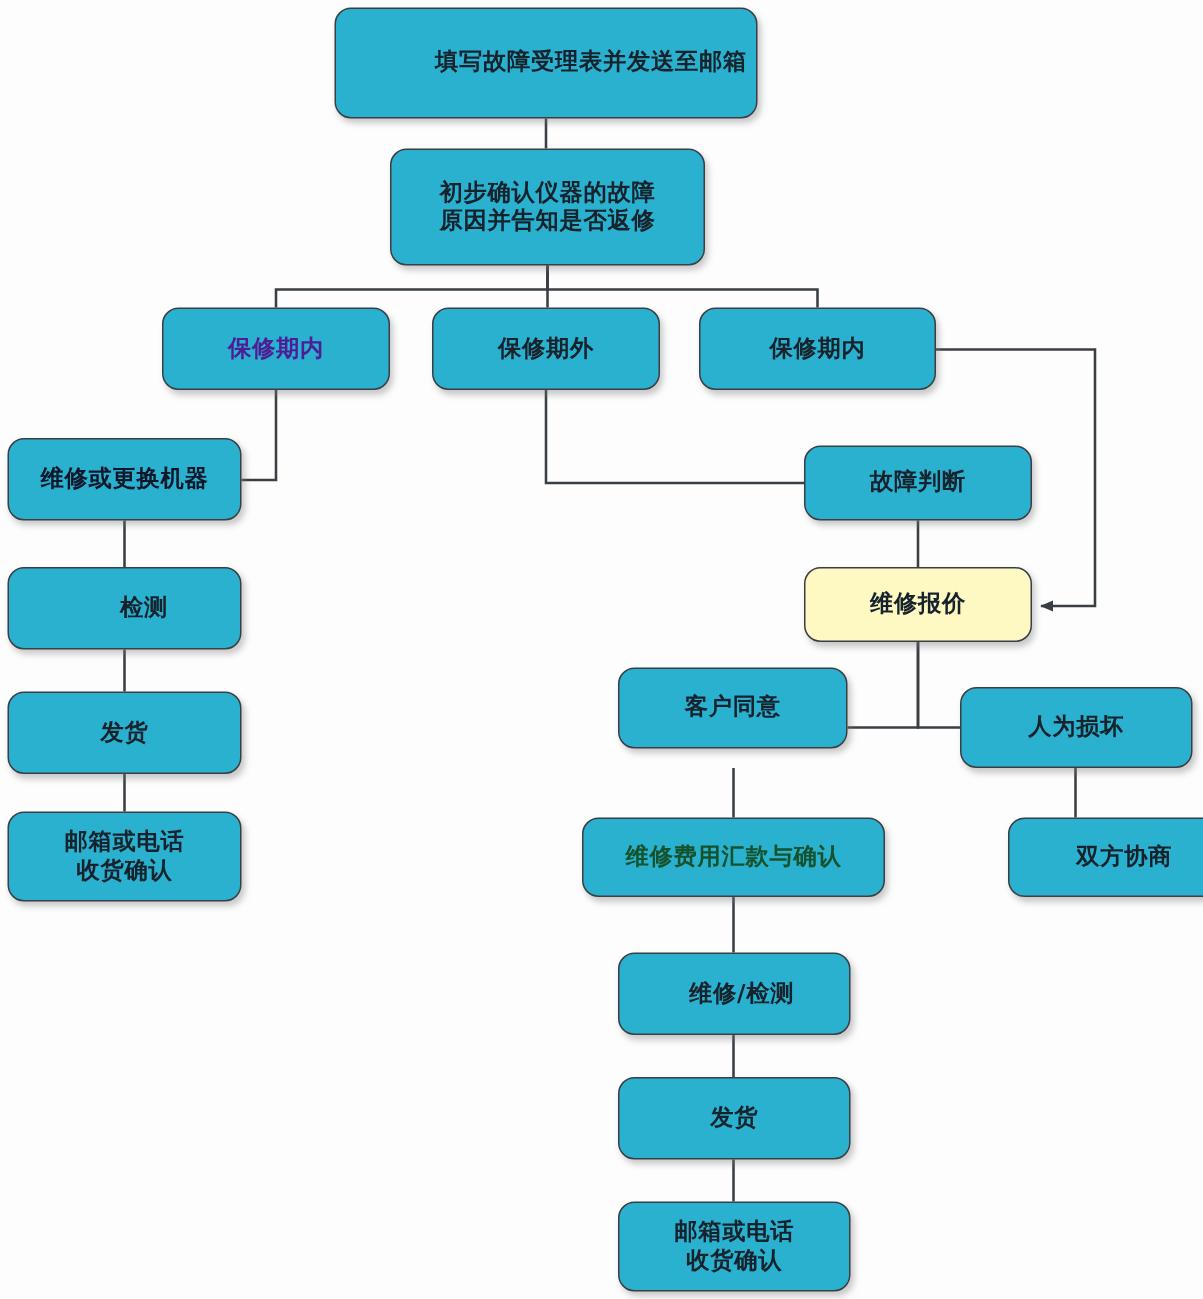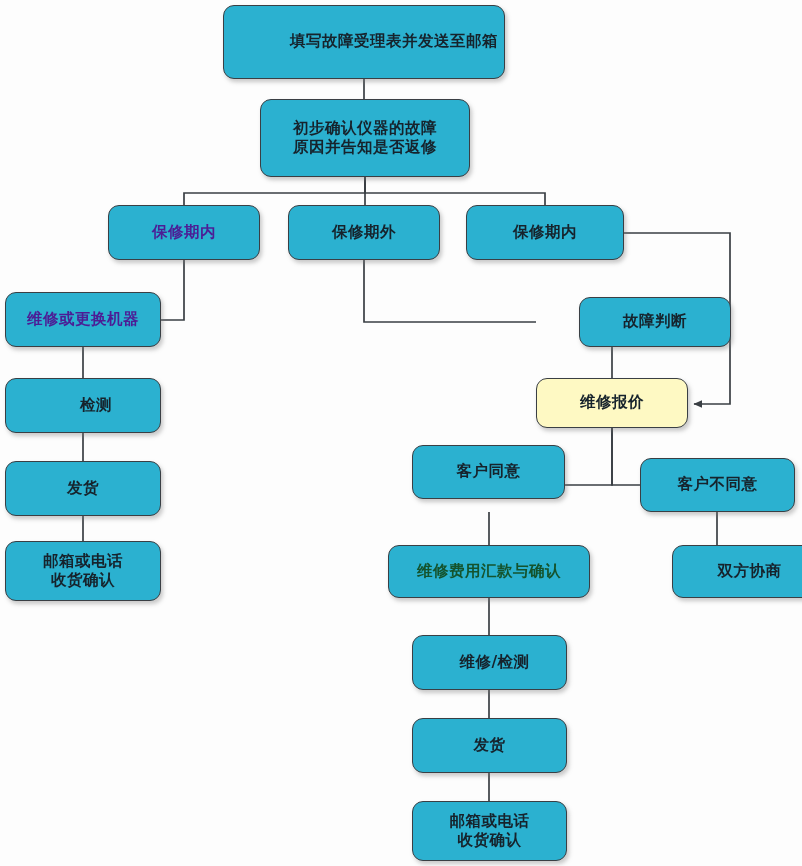--- a/index.html
+++ b/index.html
@@ -94,44 +94,44 @@
       </div>
       <div class="node" style="left: 108px; top: 205px; width: 152px; height: 55px; background: rgb(43, 177, 208); border-color: rgb(58, 63, 68); color: #4c1d95;">
         <span class="label">保修期内</span>
       </div>
       <div class="node" style="left: 288px; top: 205px; width: 152px; height: 55px; background: rgb(43, 177, 208); border-color: rgb(58, 63, 68); color: rgb(22, 35, 44); justify-content: center;">
         <span class="label">保修期外</span>
       </div>
       <div class="node" style="left: 466px; top: 205px; width: 158px; height: 55px; background: rgb(43, 177, 208); border-color: rgb(58, 63, 68); color: rgb(22, 35, 44);">
         <span class="label">保修期内</span>
       </div>
-      <div class="node" style="left: 5px; top: 292px; width: 156px; height: 55px; background: rgb(43, 177, 208); border-color: rgb(58, 63, 68); color: #4c1d95;">
+      <div class="node" style="left: 5px; top: 292px; width: 156px; height: 55px; background: rgb(43, 177, 208); border-color: rgb(58, 63, 68); color: #0f172a;">
         <span class="label">维修或更换机器</span>
       </div>
       <div class="node" style="left: 5px; top: 378px; width: 156px; height: 55px; background: rgb(43, 177, 208); border-color: rgb(58, 63, 68); color: rgb(22, 35, 44); padding-left: 32px;">
         <span class="label">检测</span>
       </div>
       <div class="node" style="left: 5px; top: 461px; width: 156px; height: 55px; background: rgb(43, 177, 208); border-color: rgb(58, 63, 68); color: rgb(22, 35, 44);">
         <span class="label">发货</span>
       </div>
       <div class="node" style="left: 5px; top: 541px; width: 156px; height: 60px; background: rgb(43, 177, 208); border-color: rgb(58, 63, 68); color: rgb(22, 35, 44);">
         <span class="label">邮箱或电话
 收货确认</span>
       </div>
-      <div class="node" style="left: 536px; top: 297px; width: 152px; height: 50px; background: rgb(43, 177, 208); border-color: rgb(58, 63, 68); color: rgb(22, 35, 44); margin-left: 43px;">
+      <div class="node" style="left: 536px; top: 297px; width: 152px; height: 50px; background: rgb(43, 177, 208); border-color: rgb(58, 63, 68); color: rgb(22, 35, 44);">
         <span class="label">故障判断</span>
       </div>
       <div class="node" style="left: 536px; top: 378px; width: 152px; height: 50px; background: #fef9c3; border-color: rgb(58, 63, 68); color: rgb(22, 35, 44);">
         <span class="label">维修报价</span>
       </div>
       <div class="node" style="left: 412px; top: 445px; width: 153px; height: 54px; background: rgb(43, 177, 208); border-color: rgb(58, 63, 68); color: rgb(22, 35, 44);">
         <span class="label">客户同意</span>
       </div>
       <div class="node" style="left: 640px; top: 458px; width: 155px; height: 54px; background: rgb(43, 177, 208); border-color: rgb(58, 63, 68); color: rgb(22, 35, 44);">
-        <span class="label">客户不同意</span>
+        <span class="label">人为损坏</span>
       </div>
       <div class="node" style="left: 388px; top: 545px; width: 202px; height: 53px; background: rgb(43, 177, 208); border-color: rgb(58, 63, 68); color: #14532d;">
         <span class="label">维修费用汇款与确认</span>
       </div>
       <div class="node" style="left: 640px; top: 545px; width: 155px; height: 53px; background: rgb(43, 177, 208); border-color: rgb(58, 63, 68); color: rgb(22, 35, 44); margin-left: 32px;">
         <span class="label">双方协商</span>
       </div>
       <div class="node" style="left: 412px; top: 635px; width: 155px; height: 55px; background: rgb(43, 177, 208); border-color: rgb(58, 63, 68); color: rgb(22, 35, 44); padding-left: 16px;">
         <span class="label">维修/检测</span>
       </div>

